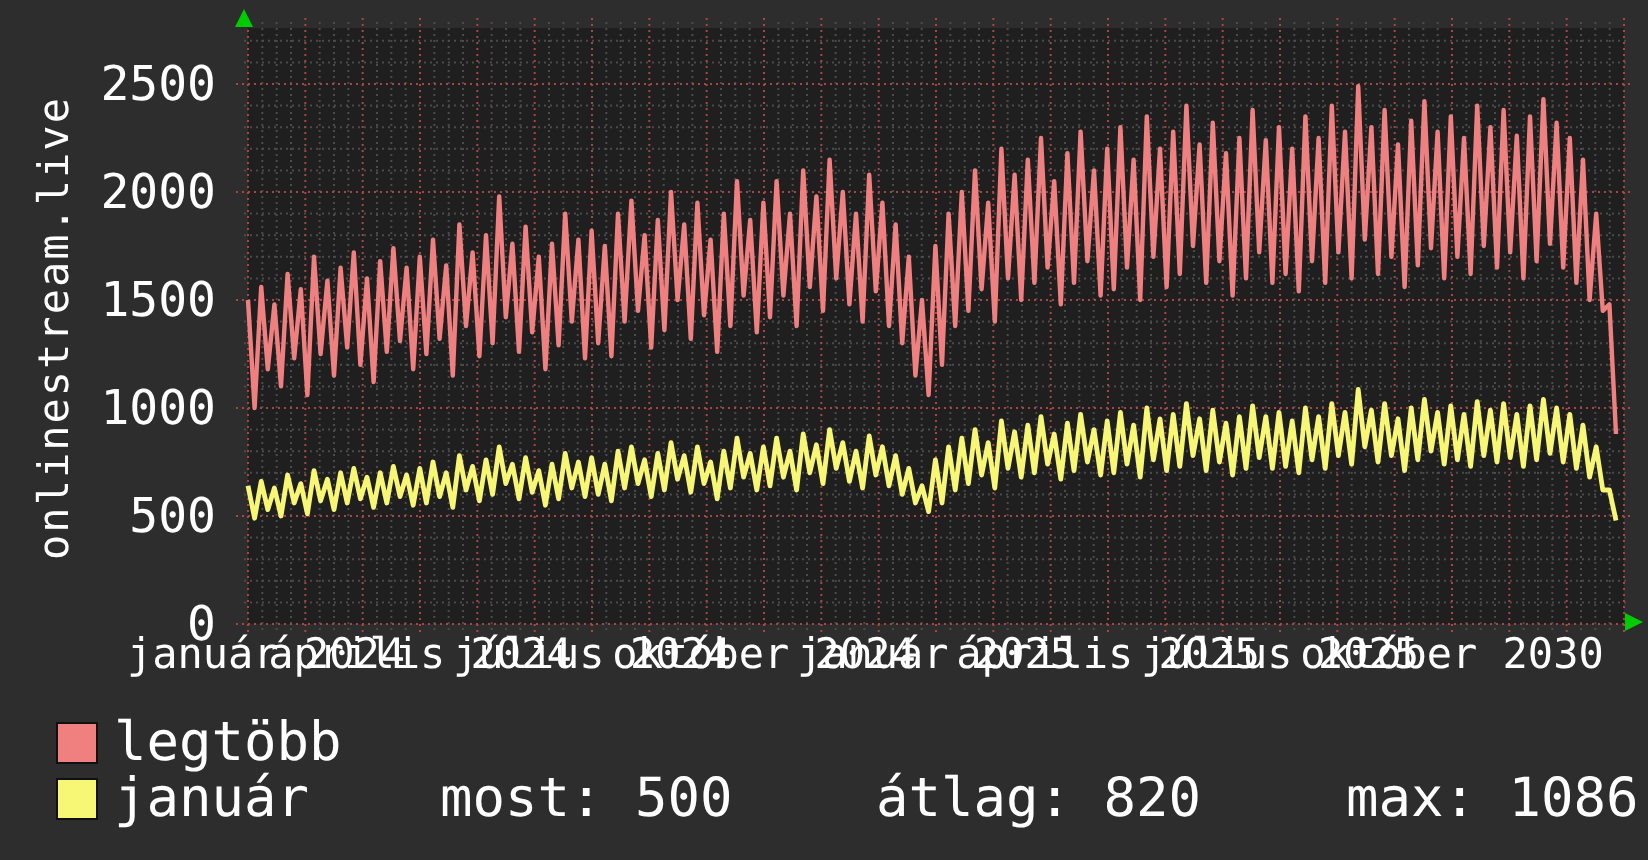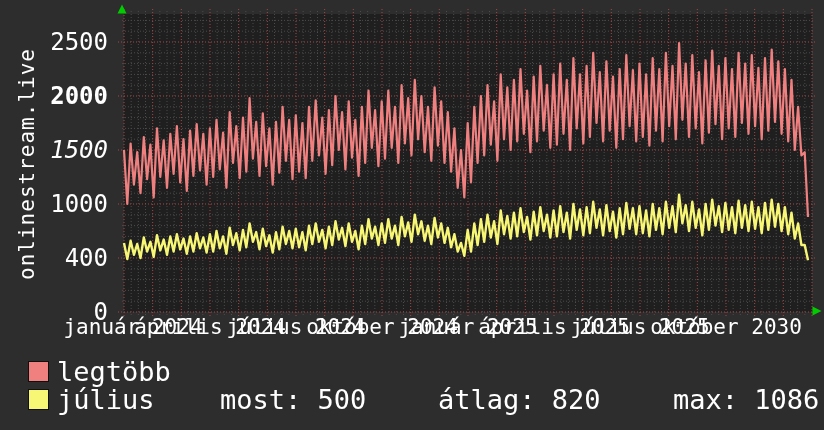--- a/index.html
+++ b/index.html
@@ -163,42 +163,42 @@
       <polyline points="124.0,150.0 127.3,204.0 130.6,143.5 133.9,184.6 137.2,152.2 140.5,193.2 143.8,137.0 147.1,179.2 150.4,144.6 153.7,197.5 157.0,128.4 160.3,177.0 163.7,140.3 167.0,187.8 170.3,133.8 173.6,173.8 176.9,126.2 180.2,182.4 183.5,139.2 186.8,191.0 190.1,130.6 193.4,175.9 196.7,124.1 200.0,170.5 203.3,133.8 206.6,184.6 209.9,128.4 213.2,177.0 216.5,119.8 219.8,169.4 223.1,132.7 226.4,187.8 229.7,112.2 233.0,163.0 236.3,126.2 239.7,178.1 243.0,117.6 246.3,171.6 249.6,98.2 252.9,158.6 256.2,121.9 259.5,175.9 262.8,113.3 266.1,166.2 269.4,128.4 272.7,184.6 276.0,121.9 279.3,172.7 282.6,106.8 285.9,160.8 289.2,119.8 292.5,179.2 295.8,115.4 299.1,171.6 302.4,123.0 305.7,178.1 309.0,106.8 312.3,160.8 315.7,100.3 319.0,155.4 322.3,117.6 325.6,173.8 328.9,110.0 332.2,165.1 335.5,96.0 338.8,150.0 342.1,112.2 345.4,169.4 348.7,101.4 352.0,157.6 355.3,119.8 358.6,175.9 361.9,106.8 365.2,163.0 368.5,90.6 371.8,147.8 375.1,110.0 378.4,166.2 381.7,101.4 385.0,158.6 388.3,90.6 391.7,147.8 395.0,106.8 398.3,163.0 401.6,85.2 404.9,143.5 408.2,98.2 411.5,155.4 414.8,79.8 418.1,139.2 421.4,96.0 424.7,152.2 428.0,106.8 431.3,160.8 434.6,87.4 437.9,145.7 441.2,101.4 444.5,163.0 447.8,112.2 451.1,171.6 454.4,128.4 457.7,187.8 461.0,150.0 464.3,197.5 467.7,123.0 471.0,182.4 474.3,106.8 477.6,163.0 480.9,96.0 484.2,155.4 487.5,85.2 490.8,144.6 494.1,101.4 497.4,160.8 500.7,74.4 504.0,139.2 507.3,87.4 510.6,150.0 513.9,79.8 517.2,141.4 520.5,69.0 523.8,133.8 527.1,90.6 530.4,152.2 533.7,76.6 537.0,141.4 540.3,65.8 543.7,130.6 547.0,85.2 550.3,147.8 553.6,74.4 556.9,144.6 560.2,63.6 563.5,133.8 566.8,79.8 570.1,150.0 573.4,58.2 576.7,128.4 580.0,74.4 583.3,143.5 586.6,65.8 589.9,137.0 593.2,52.8 596.5,123.0 599.8,72.2 603.1,141.4 606.4,61.4 609.7,130.6 613.0,76.6 616.3,147.8 619.7,69.0 623.0,139.2 626.3,55.0 629.6,126.2 632.9,70.1 636.2,141.4 639.5,63.6 642.8,137.0 646.1,74.4 649.4,145.7 652.7,58.2 656.0,130.6 659.3,69.0 662.6,141.4 665.9,52.8 669.2,126.2 672.5,65.8 675.8,139.2 679.1,43.1 682.4,119.8 685.7,63.6 689.0,137.0 692.3,55.0 695.7,128.4 699.0,72.2 702.3,143.5 705.6,60.4 708.9,132.7 712.2,50.6 715.5,124.1 718.8,65.8 722.1,139.2 725.4,58.2 728.7,128.4 732.0,69.0 735.3,137.0 738.6,52.8 741.9,123.0 745.2,63.6 748.5,133.8 751.8,55.0 755.1,126.2 758.4,67.9 761.7,139.2 765.0,58.2 768.3,130.6 771.7,49.6 775.0,121.9 778.3,61.4 781.6,133.8 784.9,69.0 788.2,141.4 791.5,79.8 794.8,150.0 798.1,106.8 801.4,155.4 804.7,152.2 808.0,217.0" fill="none" stroke="#f08080" stroke-width="2.2" stroke-linejoin="round"></polyline>
       <polyline points="124.0,242.9 127.3,259.1 130.6,240.7 133.9,254.8 137.2,244.0 140.5,258.0 143.8,237.5 147.1,251.5 150.4,241.8 153.7,256.9 157.0,235.3 160.3,250.4 163.7,239.6 167.0,254.8 170.3,236.4 173.6,251.5 176.9,234.2 180.2,249.4 183.5,238.6 186.8,253.7 190.1,236.4 193.4,251.5 196.7,233.2 200.0,248.3 203.3,237.5 206.6,252.6 209.9,234.2 213.2,251.5 216.5,231.0 219.8,248.3 223.1,236.4 226.4,253.7 229.7,227.8 233.0,245.0 236.3,233.2 239.7,250.4 243.0,229.9 246.3,247.2 249.6,223.4 252.9,241.8 256.2,232.1 259.5,249.4 262.8,228.8 266.1,246.1 269.4,235.3 272.7,252.6 276.0,232.1 279.3,249.4 282.6,226.7 285.9,244.0 289.2,231.0 292.5,248.3 295.8,228.8 299.1,247.2 302.4,232.1 305.7,250.4 309.0,225.6 312.3,244.0 315.7,223.4 319.0,241.8 322.3,229.9 325.6,248.3 328.9,226.7 332.2,245.0 335.5,221.3 338.8,239.6 342.1,227.8 345.4,246.1 348.7,223.4 352.0,241.8 355.3,231.0 358.6,249.4 361.9,225.6 365.2,244.0 368.5,219.1 371.8,238.6 375.1,226.7 378.4,245.0 381.7,223.4 385.0,242.9 388.3,219.1 391.7,238.6 395.0,225.6 398.3,245.0 401.6,217.0 404.9,236.4 408.2,222.4 411.5,241.8 414.8,214.8 418.1,234.2 421.4,221.3 424.7,240.7 428.0,225.6 431.3,244.0 434.6,218.0 437.9,237.5 441.2,223.4 444.5,242.9 447.8,227.8 451.1,247.2 454.4,234.2 457.7,251.5 461.0,242.9 464.3,255.8 467.7,229.9 471.0,251.5 474.3,223.4 477.6,245.0 480.9,219.1 484.2,241.8 487.5,214.8 490.8,237.5 494.1,221.3 497.4,244.0 500.7,210.5 504.0,234.2 507.3,215.9 510.6,238.6 513.9,212.6 517.2,236.4 520.5,208.3 523.8,232.1 527.1,217.0 530.4,239.6 533.7,211.6 537.0,235.3 540.3,207.2 543.7,231.0 547.0,214.8 550.3,237.5 553.6,210.5 556.9,236.4 560.2,206.2 563.5,232.1 566.8,212.6 570.1,238.6 573.4,204.0 576.7,229.9 580.0,209.4 583.3,235.3 586.6,207.2 589.9,233.2 593.2,201.8 596.5,227.8 599.8,209.4 603.1,235.3 606.4,205.1 609.7,231.0 613.0,211.6 616.3,237.5 619.7,208.3 623.0,234.2 626.3,202.9 629.6,228.8 632.9,208.3 636.2,234.2 639.5,206.2 642.8,233.2 646.1,210.5 649.4,236.4 652.7,204.0 656.0,229.9 659.3,208.3 662.6,234.2 665.9,201.8 669.2,227.8 672.5,206.2 675.8,232.1 679.1,194.7 682.4,223.4 685.7,205.1 689.0,231.0 692.3,201.8 695.7,227.8 699.0,209.4 702.3,235.3 705.6,204.0 708.9,229.9 712.2,199.7 715.5,225.6 718.8,206.2 722.1,232.1 725.4,202.9 728.7,229.9 732.0,207.2 735.3,233.2 738.6,200.8 741.9,227.8 745.2,205.1 748.5,231.0 751.8,201.8 755.1,228.8 758.4,207.2 761.7,233.2 765.0,202.9 768.3,229.9 771.7,199.7 775.0,226.7 778.3,204.0 781.6,231.0 784.9,207.2 788.2,234.2 791.5,212.6 794.8,238.6 798.1,223.4 801.4,245.0 804.7,245.0 808.0,260.2" fill="none" stroke="#f7f775" stroke-width="2.4" stroke-linejoin="round"></polyline>
       <polygon points="117.5,13.5 126.5,13.5 122,4.5" fill="#00cc00"></polygon>
       <polygon points="812.5,306.5 812.5,315.5 821.5,311" fill="#00cc00"></polygon>
     </svg>
 
   <div class="watermark">onlinestream.live</div>
 
   <div id="y-labels">
       <div class="ylabel" style="top: 301px;">0</div>
-      <div class="ylabel" style="top: 247px;">400</div>
+      <div class="ylabel" style="top: 247px;">500</div>
       <div class="ylabel" style="top: 193px;">1000</div>
-      <div class="ylabel" style="top: 139px; font-style: italic;">1500</div>
-      <div class="ylabel" style="top: 85px; font-weight: bold;">2000</div>
+      <div class="ylabel" style="top: 139px;">1500</div>
+      <div class="ylabel" style="top: 85px;">2000</div>
       <div class="ylabel" style="top: 31px;">2500</div>
     </div>
   <div id="x-labels">
       <div class="xlabel" style="left: 133px;">január 2024</div>
       <div class="xlabel" style="left: 210px;">április 2024</div>
       <div class="xlabel" style="left: 296px;">július 2024</div>
       <div class="xlabel" style="left: 382px;">október 2024</div>
       <div class="xlabel" style="left: 468px;">január 2025</div>
       <div class="xlabel" style="left: 554px;">április 2025</div>
       <div class="xlabel" style="left: 640px;">július 2025</div>
       <div class="xlabel" style="left: 726px;">október 2030</div>
     </div>
 
   <div>
     <span class="swatch" style="left: 28px; top: 361px; background: rgb(240, 128, 128);"></span>
     <span class="ltext" style="left:57px;top:360px;">legtöbb</span>
     <span class="swatch" style="left: 28px; top: 389px; background: rgb(247, 247, 117);"></span>
-    <span class="ltext" style="left:57px;top:388px;">július</span>
+    <span class="ltext" style="left:57px;top:388px;">január</span>
   </div>
 
   <div>
     <span class="ltext" style="left:220px;top:388px;">most: 500</span>
     <span class="ltext" style="left:438px;top:388px;">átlag: 820</span>
     <span class="ltext" style="left:673px;top:388px;">max: 1086</span>
   </div>
 
 </div>
 

